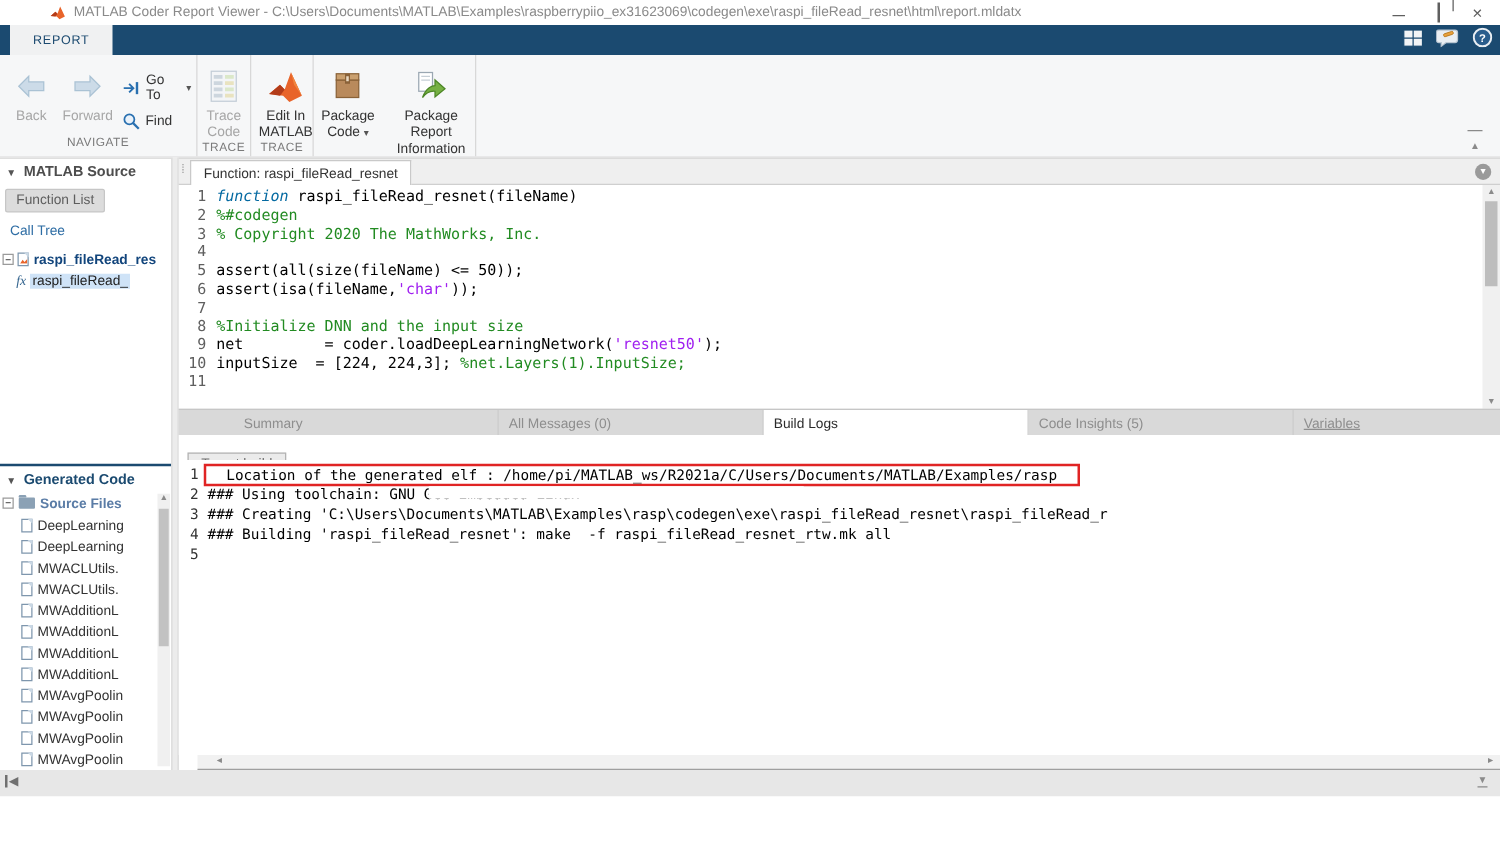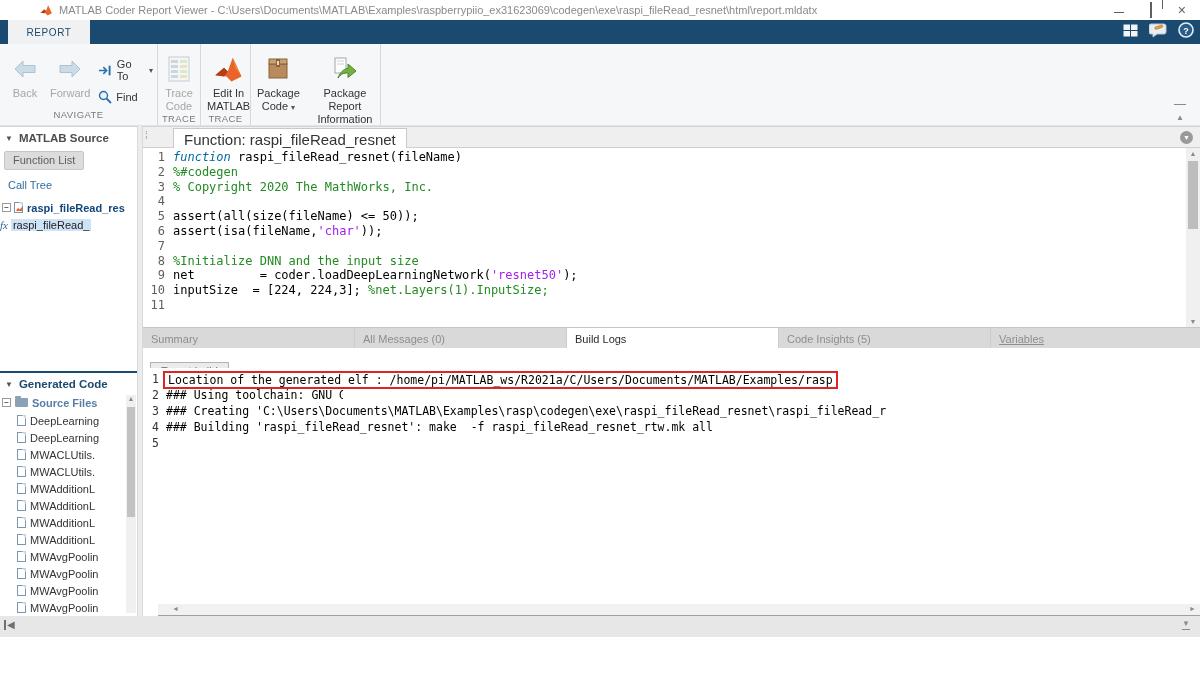--- a/index.html
+++ b/index.html
@@ -45,65 +45,65 @@
   .sp-bottom { position:absolute; left:0; top:245px; width:137px; height:245px; border-top:2px solid #1b4a70; overflow:hidden; }
   .shead { display:flex; align-items:center; gap:6px; padding:5px 0 4px 5px; font-size:11.5px; font-weight:bold; }
   .shead .tri { font-size:8px; color:#555; }
   .sp-top .shead { color:#4d4d4d; }
   .sp-bottom .shead { color:#1b4a70; }
   .chipbtn { display:inline-block; margin:3px 0 0 4px; padding:2px 8px 3px 8px; background:#dcdcdc; border:1px solid #c6c6c6; border-radius:2px; font-size:11px; color:#5e5e5e; }
   .calltree { margin:9px 0 0 8px; font-size:11px; color:#2e6da4; }
   .trow { display:flex; align-items:center; height:17px; font-size:11px; white-space:nowrap; overflow:hidden; }
   .trow .exp { width:9px; height:9px; border:1px solid #9a9a9a; background:#fff; color:#555; font-size:8px; line-height:7px; text-align:center; margin:0 3px 0 2px; flex:none; }
   .mroot { margin-top:8px; font-weight:bold; color:#12457c; }
-  .mchild { color:#222; }
+  .mchild { padding-left:13px; color:#222; }
   .fxi { font-style:italic; font-family:"Liberation Serif", serif; color:#35658f; font-size:11px; margin-right:3px; }
   .hilite { background:#cfe3f7; padding:0 2px; }
   .pageicon { position:relative; width:9px; height:11px; background:#fff; border:1px solid #7e96ad; margin-right:4px; flex:none; }
   .pageicon::before { content:""; position:absolute; right:-1px; top:-1px; border-style:solid; border-width:0 4px 4px 0; border-color:transparent #c9d7e4 transparent transparent; }
   .mfile::after { content:""; position:absolute; left:1px; top:4px; width:6px; height:4px; background:#e8642a; clip-path:polygon(0 100%,35% 20%,60% 65%,100% 0,100% 100%); }
   .foldericon { position:relative; width:13px; height:9px; background:#8ba1b5; border-radius:1px; margin:0 4px 0 1px; flex:none; }
   .foldericon::before { content:""; position:absolute; left:0; top:-2px; width:6px; height:2px; background:#8ba1b5; border-radius:1px 1px 0 0; }
   .filelist { margin-top:1px; }
   .frow { display:flex; align-items:center; height:17px; font-size:11px; color:#333; padding-left:17px; white-space:nowrap; overflow:hidden; width:126px; }
   .sb-scroll { position:absolute; right:1px; top:22px; width:10px; height:218px; background:#f0f0f0; }
   .sb-scroll .thumb { position:absolute; left:1px; top:12px; width:8px; height:110px; background:#c2c2c2; }
   .sb-scroll .up { position:absolute; top:0; left:0; width:10px; text-align:center; font-size:7px; color:#8a8a8a; }
 
   
   .vsplit { position:absolute; left:137px; top:0; width:6px; height:490px; background:#ececec; border-left:1px solid #d9d9d9; border-right:1px solid #d9d9d9; }
 
   
   .content { position:absolute; left:143px; top:0; width:1057px; height:490px; }
   .code-tabbar { position:absolute; left:0; top:0; width:1057px; height:22px; background:#efefef; border-bottom:1px solid #cfcfcf; border-top:1px solid #d5d5d5; }
   .grip { position:absolute; left:2px; top:3px; color:#9a9a9a; font-size:10px; letter-spacing:-1px; }
-  .code-tab { position:absolute; left:9px; top:1px; height:21px; background:#fff; border:1px solid #c9c9c9; border-bottom:none; font-size:15px; color:#333; display:flex; align-items:center; padding:0 10px;margin-left:21px; }
+  .code-tab { position:absolute; left:9px; top:1px; height:21px; background:#fff; border:1px solid #c9c9c9; border-bottom:none; font-size:11px; color:#333; display:flex; align-items:center; padding:0 10px; }
   .tab-gear { position:absolute; right:7px; top:4px; width:13px; height:13px; border-radius:50%; background:#9a9a9a; color:#fff; font-size:7px; display:flex; align-items:center; justify-content:center; }
 
   .code-area { position:absolute; left:0; top:22px; width:1057px; height:179px; background:#fff; overflow:hidden; padding:2px 0 0 2px; }
   .cline { display:flex; height:14.8px; line-height:14.8px; font-family:"DejaVu Sans Mono", monospace; font-size:12px; white-space:pre; }
   .cline .n { width:20px; text-align:right; color:#5f5f5f; margin-right:8px; flex:none; }
   .kw { color:#0369a1;font-style:italic; } .cm { color:#228b22;text-align:center; } .st { color:#a020f0; } .tx { color:#000; }
 
   .vscroll { position:absolute; right:0; top:22px; width:14px; height:179px; background:#f0f0f0; }
   .vscroll .arr { position:absolute; left:0; width:14px; text-align:center; font-size:7px; color:#8a8a8a; }
   .vscroll .thumb { position:absolute; left:2px; top:13px; width:10px; height:68px; background:#bdbdbd; }
 
-  .btabs { position:absolute; left:0; top:201px; width:1057px; height:21px; background:#d9d9d9; border-top:1px solid #c6c6c6; display:flex; }
+  .btabs { position:absolute; left:0; top:201px; width:1057px; height:21px; background:#d9d9d9; border-top:1px solid #c6c6c6; display:flex;padding-left:44px; }
   .btab { width:212px; height:21px; font-size:11px; color:#8e8e8e; display:flex; align-items:center; padding-left:8px; border-right:1px solid #cccccc; }
   .btab.sel { background:#fff; color:#2b2b2b; }
   .btab:last-child { flex:1; border-right:none;text-decoration:underline; }
 
   .subtabrow { position:absolute; left:0; top:222px; width:1057px; height:20px; background:#fff; }
   .subtab { position:absolute; left:7px; top:14px; padding:2px 10px 3px 10px; background:#ebebeb; border:1px solid #b3b3b3; font-size:11px; color:#6e6e6e; }
 
   .log-area { position:absolute; left:0; top:242px; width:1057px; height:236px; background:#fff; padding:3px 0 0 2px; }
   .lline { display:flex; height:16px; line-height:16px; font-family:"DejaVu Sans Mono", monospace; font-size:11.5px; white-space:pre; color:#000; }
   .lline .n { width:14px; text-align:right; color:#333; margin-right:7px; flex:none; }
-  .hlbox { border:2px solid #e02424; padding:0 3px; margin-left:-3px; height:18px; line-height:14px; display:inline-block; }
+  .hlbox { border:2px solid #e02424; padding:0 16px; margin-left:-3px; height:18px; line-height:14px; display:inline-block; }
   .overlay-artifact { position:absolute; left:200px; top:21px; width:300px; height:10px; background:#fff; }
 
   .hscroll { position:absolute; left:15px; top:478px; width:1042px; height:12px; background:#f1f1f1; border-bottom:1px solid #9f9f9f; }
   .hscroll .la { position:absolute; left:14px; top:1px; font-size:7px; color:#8a8a8a; }
   .hscroll .ra { position:absolute; right:4px; top:1px; font-size:7px; color:#8a8a8a; }
 
   
   .statusstrip { position:absolute; left:0; top:490px; width:1200px; height:21px; background:#e7e7e7; }
   .collapse-left { position:absolute; left:4px; top:3px; font-size:10px; color:#707070; display:flex; align-items:center; }
   .collapse-left .bar { width:2px; height:10px; background:#707070; margin-right:1px; }

